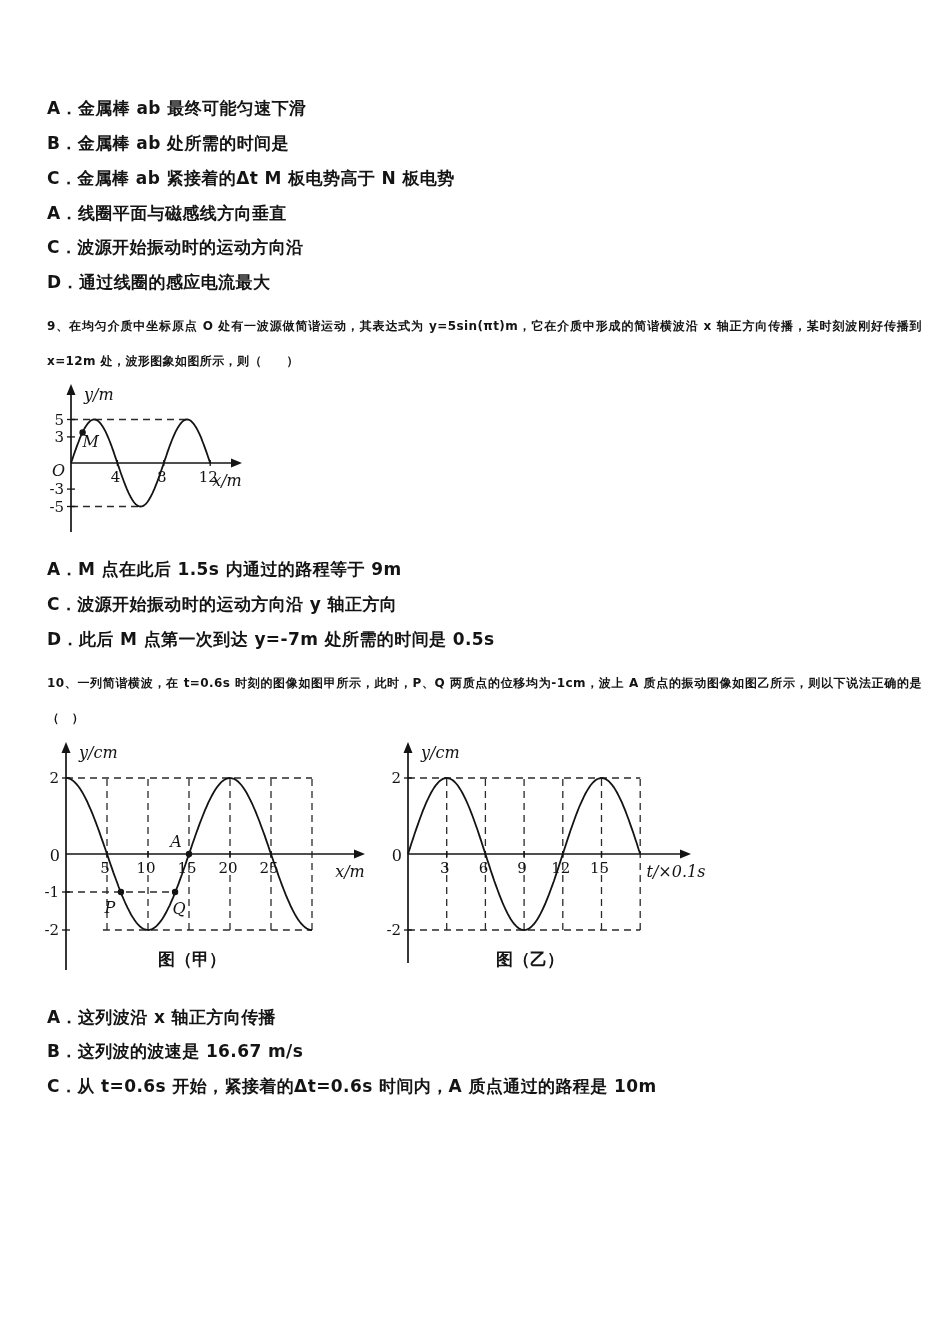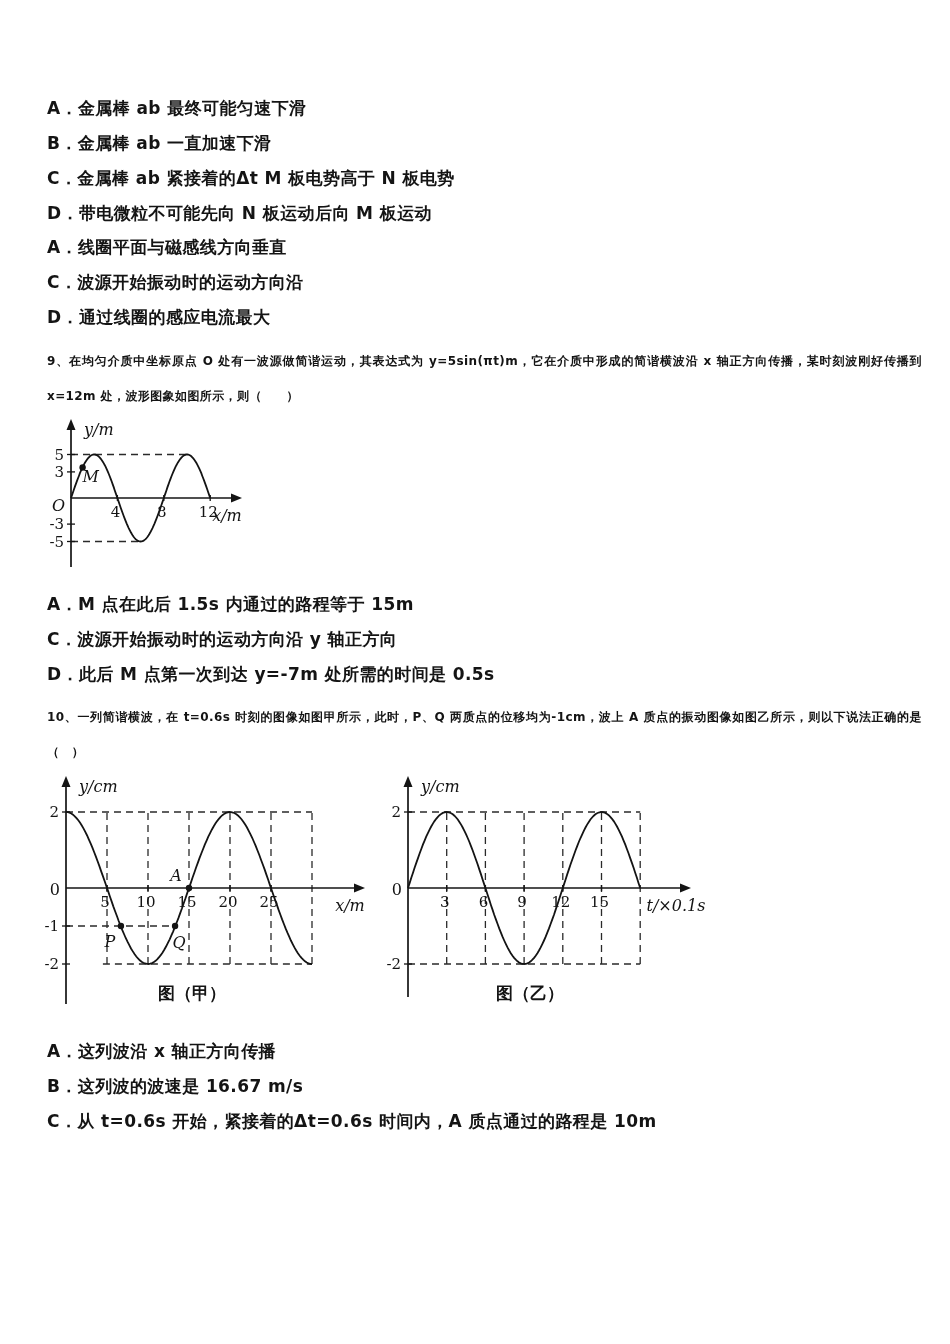--- a/index.html
+++ b/index.html
@@ -33,23 +33,22 @@
   }
   svg text { user-select:none; }
 </style>
 </head>
 <body>
 
 <div class="page">
 
   <div>
     <p class="opt">A．金属棒 ab 最终可能匀速下滑</p>
-    <p class="opt">B．金属棒 ab 一直加速下滑</p>
+    <p class="opt">B．金属棒 ab 处所需的时间是</p>
     <p class="opt">C．金属棒 ab 紧接着的Δt M 板电势高于 N 板电势</p>
-    <p class="opt">D．带电微粒不可能先向 N 板运动后向 M 板运动</p>
   </div>
 
   <div>
     <p class="opt">A．线圈平面与磁感线方向垂直</p>
     <p class="opt">C．波源开始振动时的运动方向沿</p>
     <p class="opt">D．通过线圈的感应电流最大</p>
   </div>
 
   <div>
     <p class="stem">9、在均匀介质中坐标原点 O 处有一波源做简谐运动，其表达式为 y=5sin(πt)m，它在介质中形成的简谐横波沿 x 轴正方向传播，某时刻波刚好传播到 x=12m 处，波形图象如图所示，则（　　）</p>
@@ -74,21 +73,21 @@
           <text x="17" y="113.1" font-size="15" text-anchor="end" fill="#141414" font-family="&quot;DejaVu Serif&quot;,&quot;Liberation Serif&quot;,serif" font-style="normal" font-weight="normal">-3</text>
           <line x1="20" y1="125.5" x2="28" y2="125.5" stroke="#141414" stroke-width="1.3"></line>
           <text x="17" y="130.5" font-size="15" text-anchor="end" fill="#141414" font-family="&quot;DejaVu Serif&quot;,&quot;Liberation Serif&quot;,serif" font-style="normal" font-weight="normal">-5</text>
           <text x="18" y="95" font-size="16" text-anchor="end" fill="#141414" font-family="&quot;DejaVu Serif&quot;,&quot;Liberation Serif&quot;,serif" font-style="italic" font-weight="normal">O</text>
           <path d="M24.0 82.0L25.0 79.1L26.0 76.2L27.0 73.3L28.0 70.4L29.0 67.6L30.0 64.9L31.0 62.3L32.0 59.7L32.9 57.2L33.9 54.9L34.9 52.7L35.9 50.6L36.9 48.6L37.9 46.8L38.9 45.2L39.9 43.7L40.9 42.4L41.9 41.3L42.9 40.3L43.9 39.6L44.9 39.0L45.9 38.7L46.9 38.5L47.9 38.5L48.9 38.8L49.9 39.2L50.8 39.8L51.8 40.6L52.8 41.6L53.8 42.8L54.8 44.2L55.8 45.7L56.8 47.4L57.8 49.2L58.8 51.2L59.8 53.4L60.8 55.6L61.8 58.0L62.8 60.5L63.8 63.1L64.8 65.8L65.8 68.6L66.8 71.4L67.7 74.2L68.7 77.1L69.7 80.0L70.7 83.0L71.7 85.9L72.7 88.8L73.7 91.7L74.7 94.5L75.7 97.3L76.7 100.0L77.7 102.6L78.7 105.1L79.7 107.6L80.7 109.9L81.7 112.1L82.7 114.1L83.7 116.0L84.7 117.8L85.6 119.3L86.6 120.8L87.6 122.0L88.6 123.1L89.6 123.9L90.6 124.6L91.6 125.1L92.6 125.4L93.6 125.5L94.6 125.4L95.6 125.1L96.6 124.6L97.6 123.9L98.6 123.1L99.6 122.0L100.6 120.8L101.6 119.3L102.5 117.8L103.5 116.0L104.5 114.1L105.5 112.1L106.5 109.9L107.5 107.6L108.5 105.1L109.5 102.6L110.5 100.0L111.5 97.3L112.5 94.5L113.5 91.7L114.5 88.8L115.5 85.9L116.5 83.0L117.5 80.0L118.5 77.1L119.5 74.2L120.4 71.4L121.4 68.6L122.4 65.8L123.4 63.1L124.4 60.5L125.4 58.0L126.4 55.6L127.4 53.4L128.4 51.2L129.4 49.2L130.4 47.4L131.4 45.7L132.4 44.2L133.4 42.8L134.4 41.6L135.4 40.6L136.4 39.8L137.3 39.2L138.3 38.8L139.3 38.5L140.3 38.5L141.3 38.7L142.3 39.0L143.3 39.6L144.3 40.3L145.3 41.3L146.3 42.4L147.3 43.7L148.3 45.2L149.3 46.8L150.3 48.6L151.3 50.6L152.3 52.7L153.3 54.9L154.3 57.2L155.2 59.7L156.2 62.3L157.2 64.9L158.2 67.6L159.2 70.4L160.2 73.3L161.2 76.2L162.2 79.1L163.2 82.0" fill="none" stroke="#141414" stroke-width="1.8"></path>
           <circle cx="35.6" cy="51.550000000000004" r="3.2" fill="#141414"></circle>
           <text x="43.6" y="65.55000000000001" font-size="16" text-anchor="middle" fill="#141414" font-family="&quot;DejaVu Serif&quot;,&quot;Liberation Serif&quot;,serif" font-style="italic" font-weight="normal">M</text>
           <text x="37" y="19" font-size="16" text-anchor="start" fill="#141414" font-family="&quot;DejaVu Serif&quot;,&quot;Liberation Serif&quot;,serif" font-style="italic" font-weight="normal">y/m</text>
           <text x="180" y="105" font-size="16" text-anchor="middle" fill="#141414" font-family="&quot;DejaVu Serif&quot;,&quot;Liberation Serif&quot;,serif" font-style="italic" font-weight="normal">x/m</text>
         </svg></div>
-    <p class="opt">A．M 点在此后 1.5s 内通过的路程等于 15m</p>
+    <p class="opt">A．M 点在此后 1.5s 内通过的路程等于 9m</p>
     <p class="opt">C．波源开始振动时的运动方向沿 y 轴正方向</p>
     <p class="opt">D．此后 M 点第一次到达 y=-7m 处所需的时间是 0.5s</p>
   </div>
 
   <div>
     <p class="stem">10、一列简谐横波，在 t=0.6s 时刻的图像如图甲所示，此时，P、Q 两质点的位移均为-1cm，波上 A 质点的振动图像如图乙所示，则以下说法正确的是（　）</p>
     <div class="figures-row">
       <div id="fig-jia"><svg width="340" height="250" viewBox="0 0 340 250">
             <line x1="24" y1="41" x2="270" y2="41" stroke="#2a2a2a" stroke-width="1.3" stroke-dasharray="7 5"></line>
             <line x1="24" y1="155" x2="133.06" y2="155" stroke="#2a2a2a" stroke-width="1.3" stroke-dasharray="7 5"></line>

